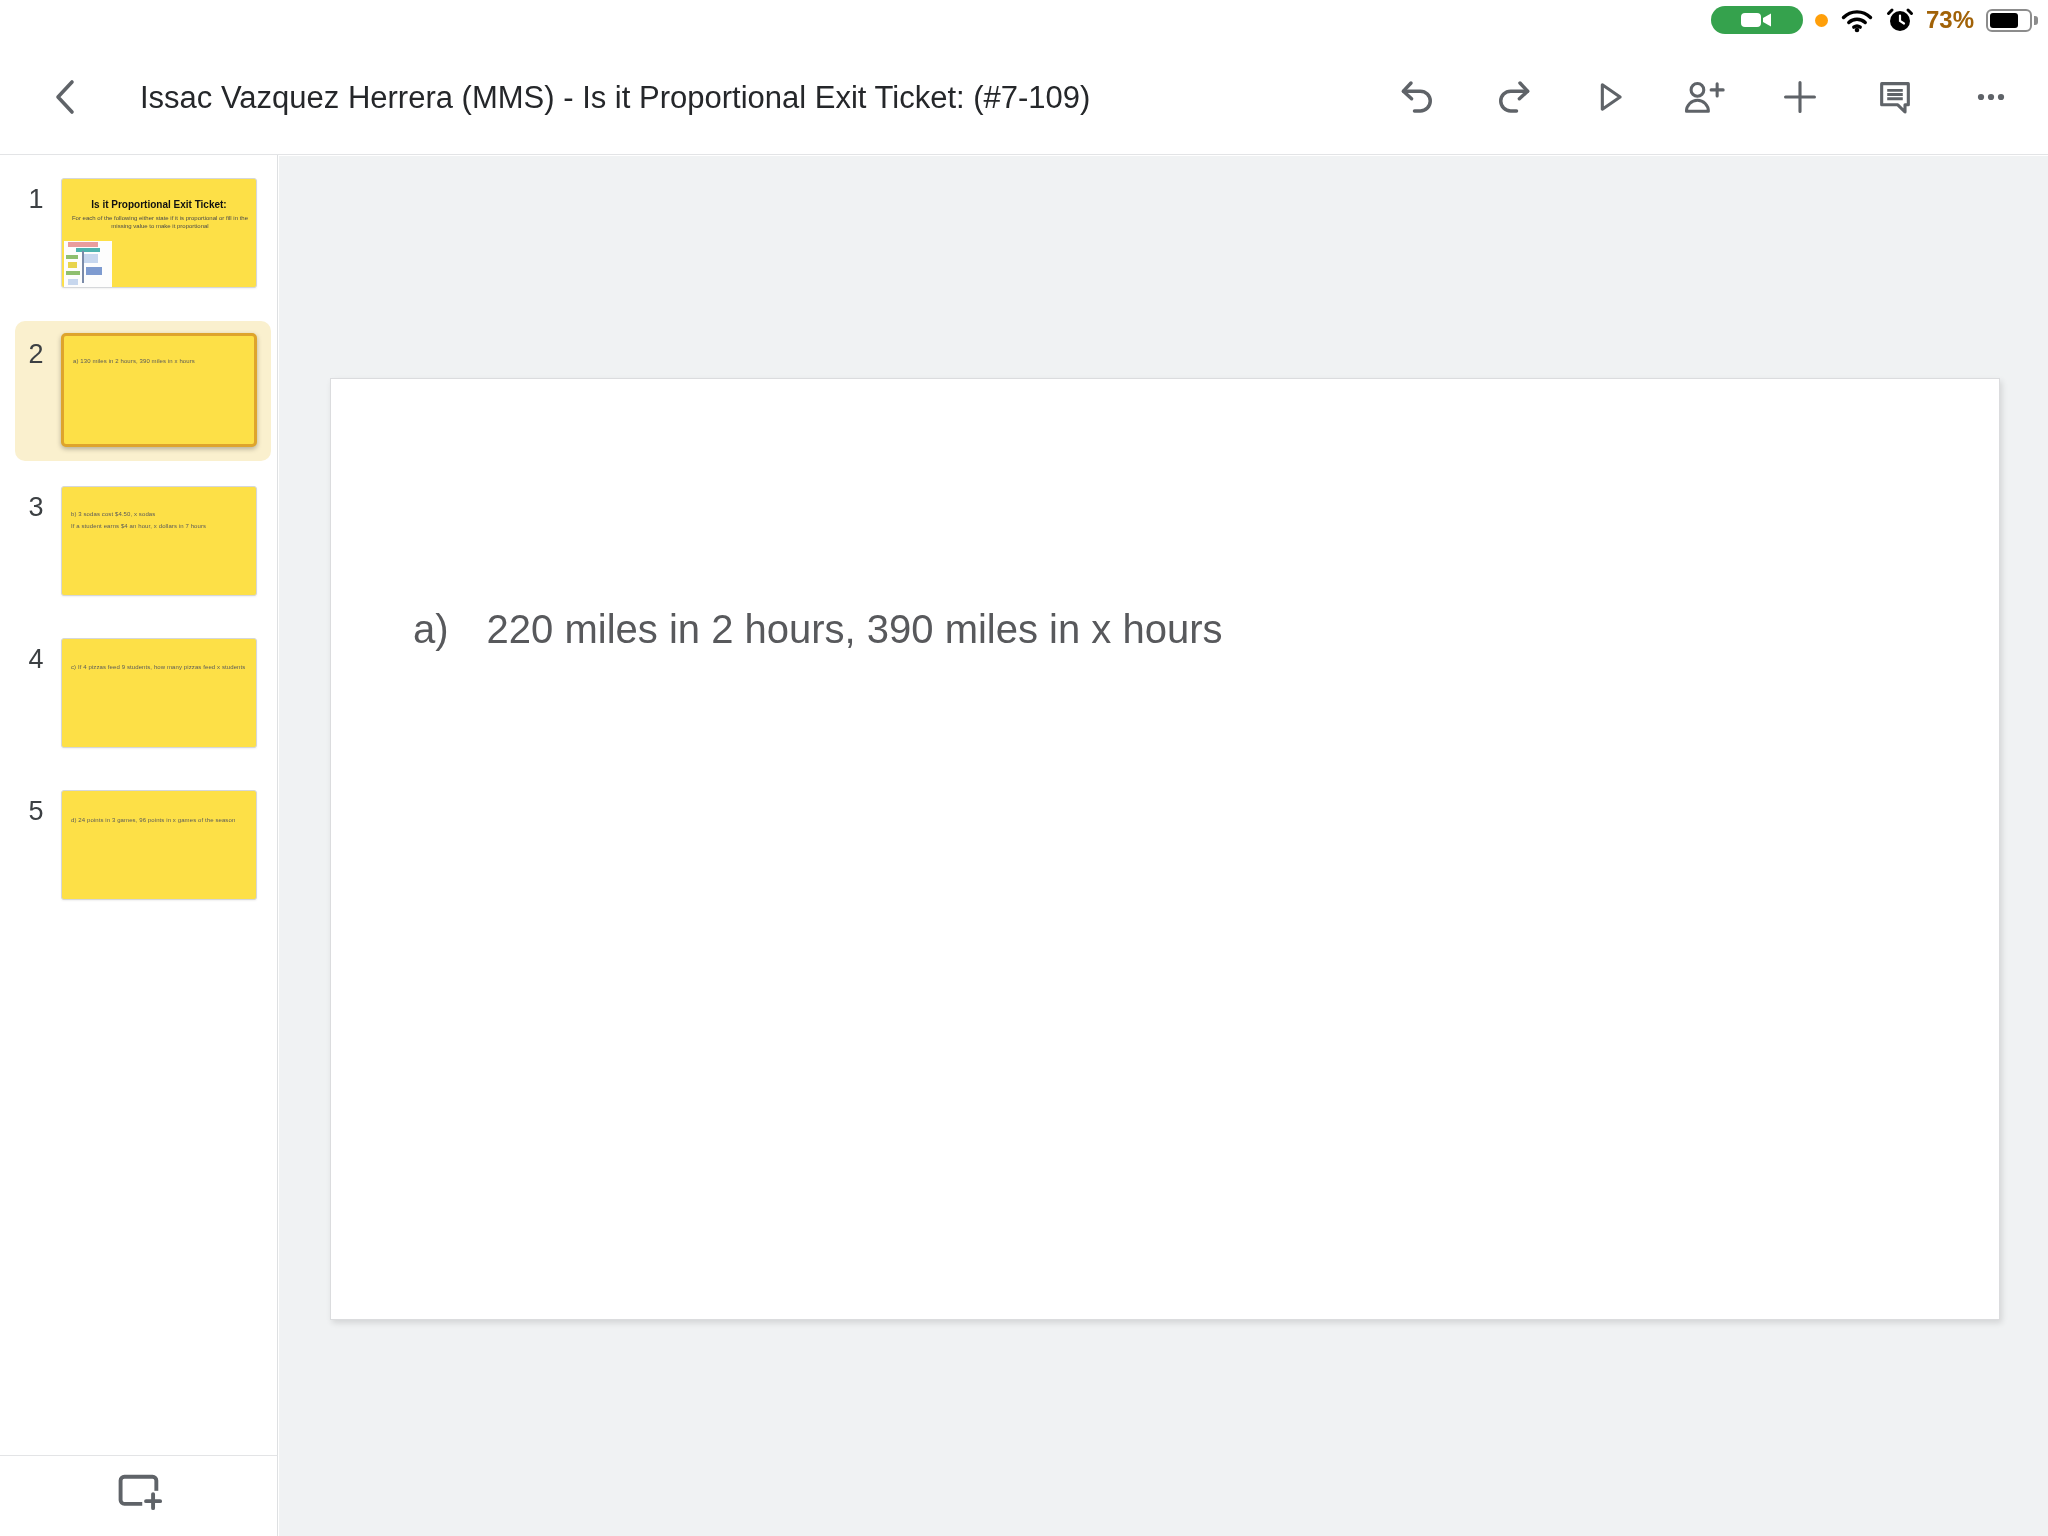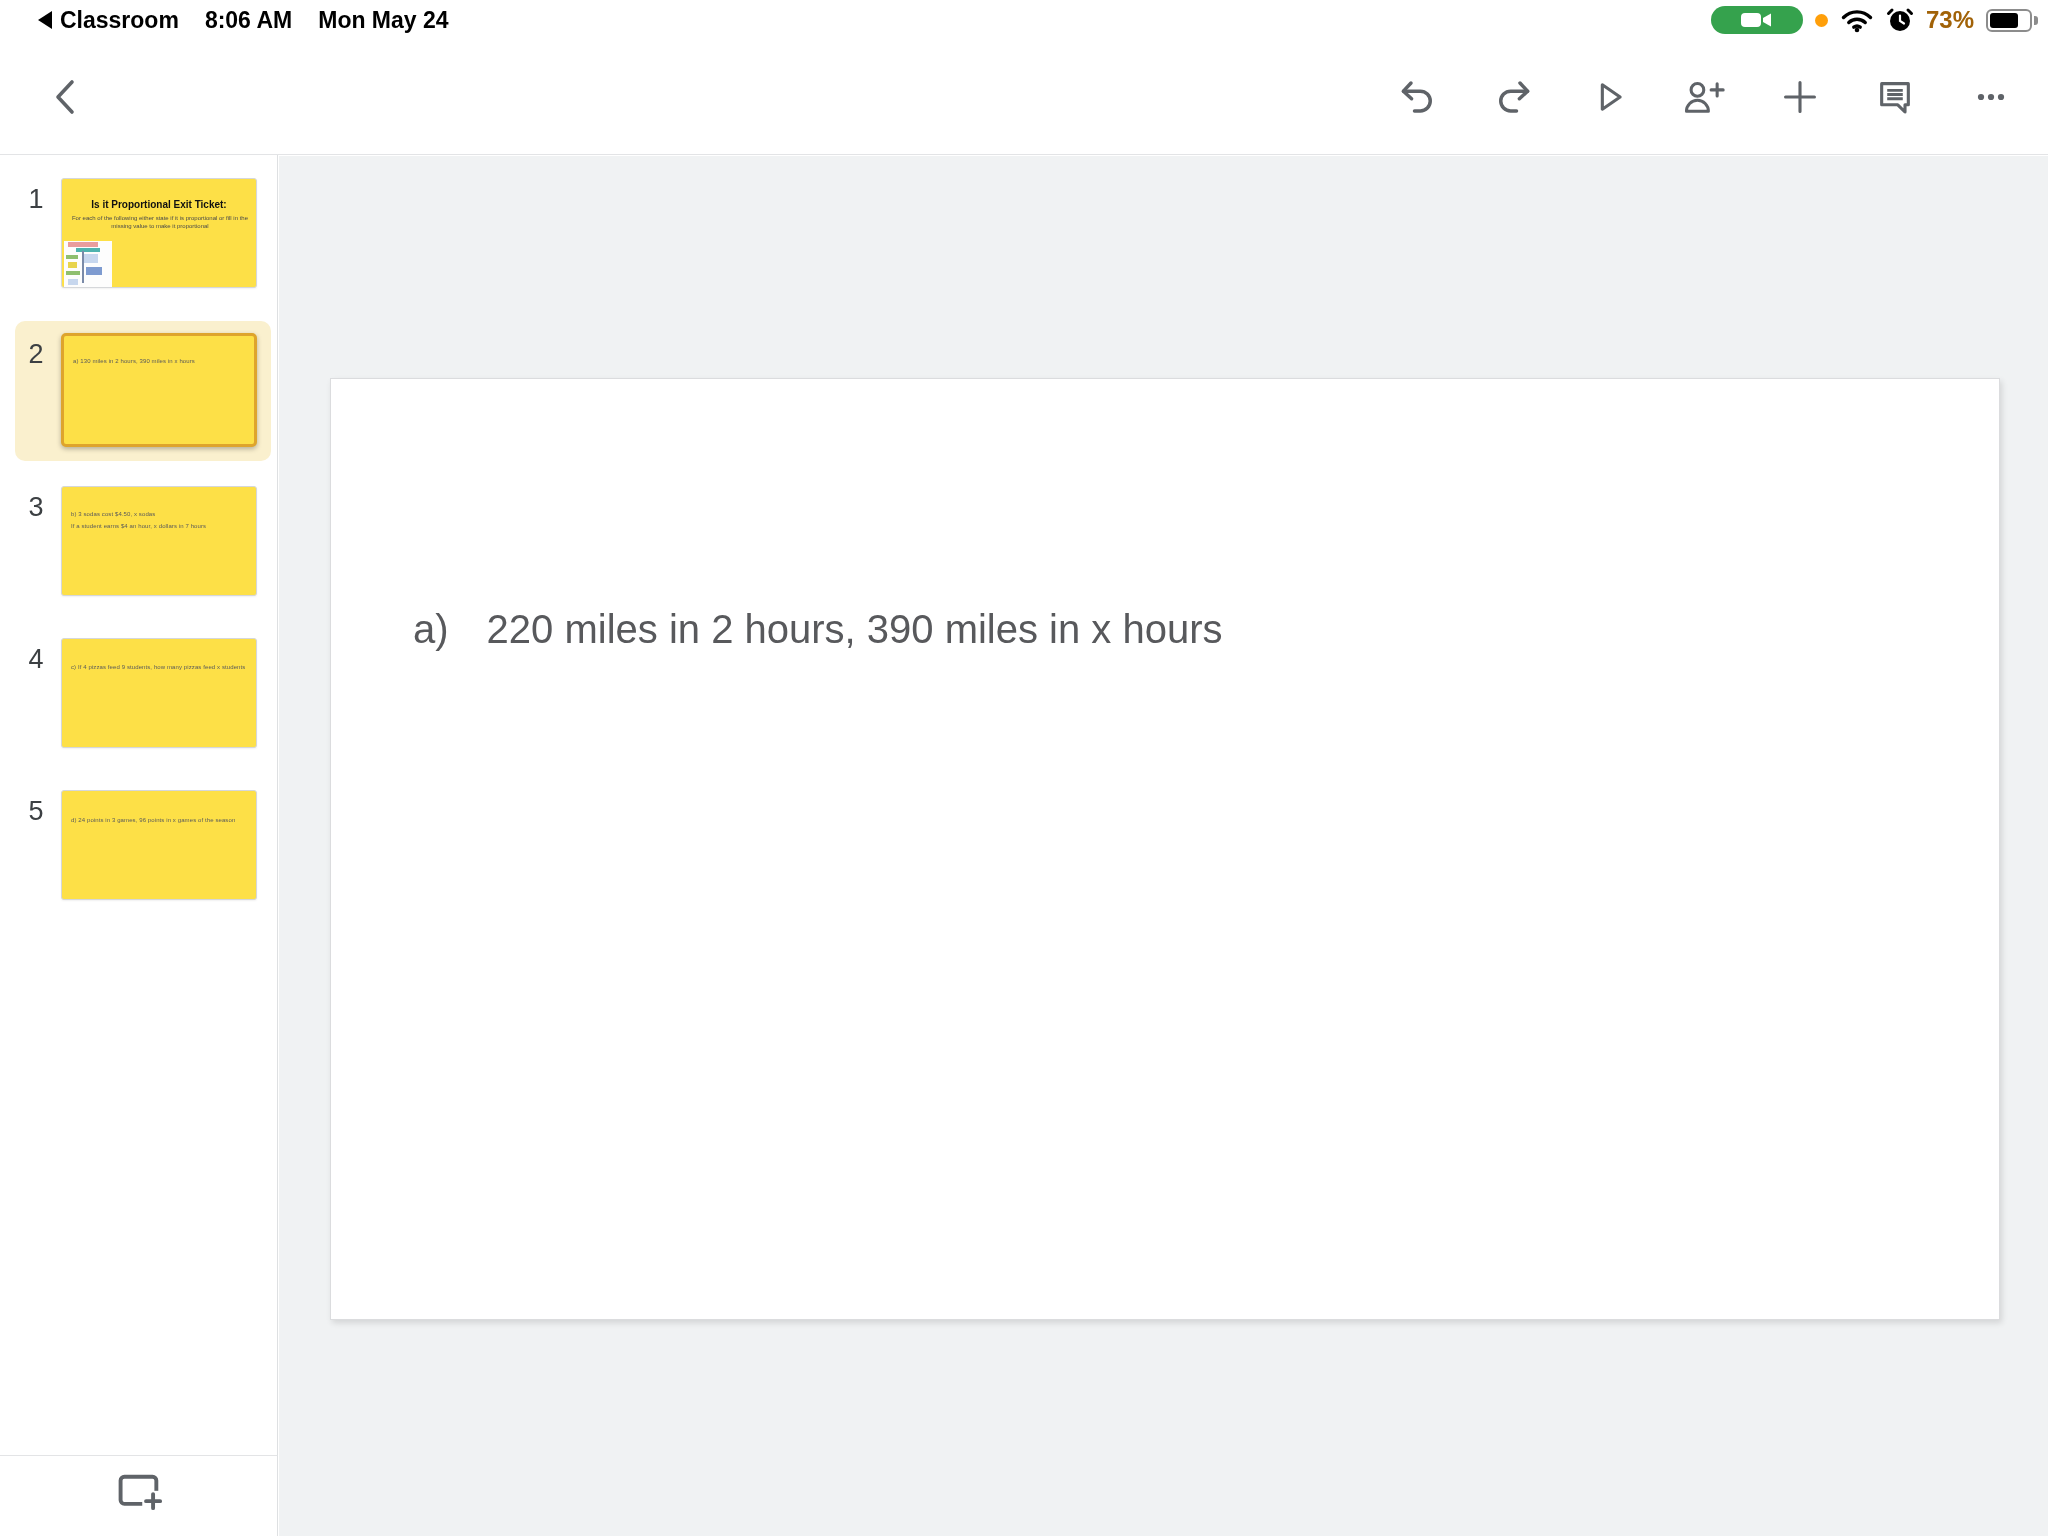--- a/index.html
+++ b/index.html
@@ -64,28 +64,20 @@
            border:1px solid #DBDCDE; box-shadow:2px 3px 6px rgba(0,0,0,.12); }
   #slide-textline { position:absolute; left:82px; top:228px; display:flex; gap:38px;
                     font-size:40px; color:#58595C; cursor:text; }
 
   svg { display:block; }
 </style>
 </head>
 <body>
 
 <div id="status-bar">
-  <div id="status-left">
-    <div id="back-to-app">
-      <span class="back-tri"></span>
-      <span>Classroom</span>
-    </div>
-    <span>8:06 AM</span>
-    <span>Mon May 24</span>
-  </div>
   <div id="status-right">
     <div id="rec-pill">
       <svg width="38" height="20" viewBox="0 0 38 20">
         <rect x="3" y="3" width="20" height="14" rx="4" fill="#fff"></rect>
         <path d="M25 8 L33 3.5 V16.5 L25 12 Z" fill="#fff"></path>
       </svg>
     </div>
     <div id="mic-dot"></div>
     <svg width="34" height="26" viewBox="0 0 34 26">
       <path d="M3.5 10.5 a19 19 0 0 1 27 0" fill="none" stroke="#000" stroke-width="3.4" stroke-linecap="round"></path>
@@ -107,20 +99,21 @@
     </div>
   </div>
 </div>
 
 <div id="header">
   <div id="back-button">
     <svg width="34" height="42" viewBox="0 0 34 42">
       <path d="M24 6 L10 21 L24 36" fill="none" stroke="#5F6368" stroke-width="3.6" stroke-linecap="round" stroke-linejoin="round"></path>
     </svg>
   </div>
+  <div id="doc-title">Issac Vazquez Herrera (MMS) - Is it Proportional Exit Ticket: (#7-109)</div>
 
   <div class="tool-btn" style="left:1389px">
     <svg width="42" height="40" viewBox="0 0 36 34">
       <path d="M12 5 L5.5 12 L12.5 18.5" fill="none" stroke="#5F6368" stroke-width="3" stroke-linecap="round" stroke-linejoin="round"></path>
       <path d="M5.5 12 H20 a8.5 8.5 0 0 1 0 17 h-5" fill="none" stroke="#5F6368" stroke-width="3" stroke-linecap="round"></path>
     </svg>
   </div>
   <div class="tool-btn" style="left:1484px">
     <svg width="42" height="40" viewBox="0 0 36 34">
       <path d="M24 5 L30.5 12 L23.5 18.5" fill="none" stroke="#5F6368" stroke-width="3" stroke-linecap="round" stroke-linejoin="round"></path>

